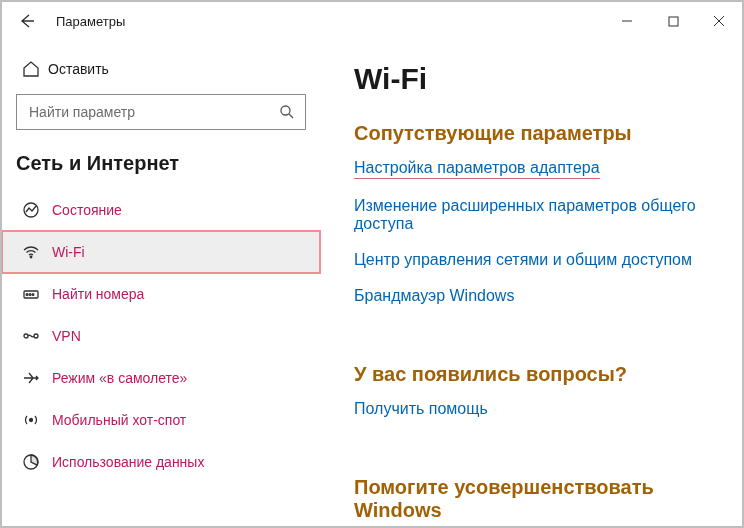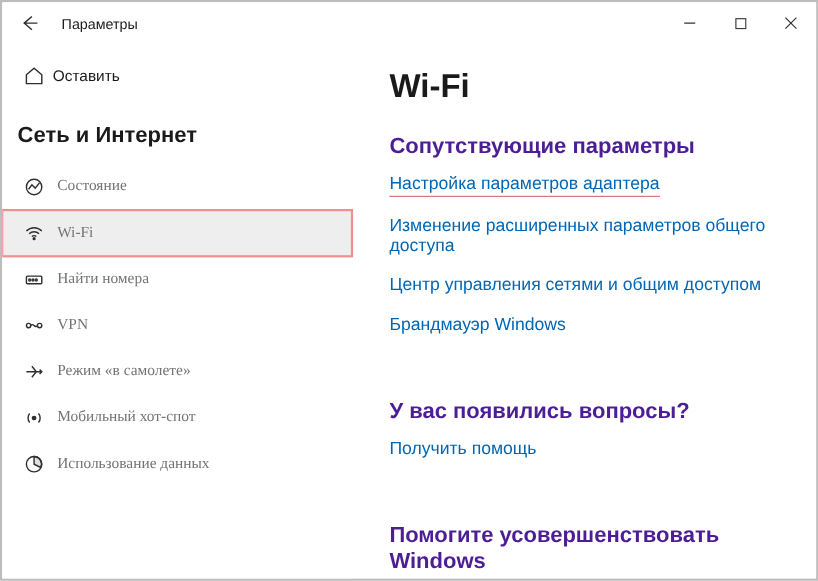--- a/index.html
+++ b/index.html
@@ -106,22 +106,21 @@
     cursor: default;
     position: relative;
   }
   .nav-item .icon {
     width: 30px;
     display: flex;
     color: #303030;
   }
   .nav-item .label {
     font-size: 14px;
-    color: #737373;
-    font-family: Liberation Serif, serif;
+    color: #be185d;
   }
   .nav-item.selected {
     background: #eeeeee;
     outline: 2px solid #f08f8f;
     outline-offset: -1px;
   }
   .main {
     flex: 1;
     padding: 12px 12px 0 34px;
     overflow: hidden;
@@ -129,21 +128,21 @@
   .main h1 {
     font-size: 30px;
     font-weight: 600;
     margin: 10px 0 26px 0;
     color: #1a1a1a;
   }
   .main h2 {
     font-size: 20px;
     font-weight: 600;
     margin: 0 0 14px 0;
-    color: #4c1d95;
+    color: #a16207;
   }
   .linklist { margin-bottom: 40px; }
   .linklist a {
     display: inline-block;
     color: #0066b4;
     font-size: 16px;
     margin: 0 0 18px 0;
     text-decoration: none;
   }
   .linklist a.highlight { border-bottom: 1px solid #d46a6a; padding-bottom: 1px;}
@@ -184,20 +183,31 @@
   <div class="sidebar">
     <div class="home-row">
       <span class="icon">
         <svg width="18" height="18" viewBox="0 0 18 18" fill="none" stroke="currentColor" stroke-width="1.3">
             <path d="M2 8 L9 2 L16 8 V16 H2 Z"></path>
           </svg>
       </span>
       <span class="label">Оставить</span>
     </div>
 
+    <div class="searchwrap">
+      <div class="search">
+        <input type="text" placeholder="Найти параметр" style="">
+        <span class="sicon">
+          <svg width="16" height="16" viewBox="0 0 16 16" fill="none" stroke="currentColor" stroke-width="1.3">
+              <circle cx="6.5" cy="6.5" r="4.5"></circle>
+              <line x1="10" y1="10" x2="14" y2="14"></line>
+            </svg>
+        </span>
+      </div>
+    </div>
 
     <div class="category">Сеть и Интернет</div>
 
     <div class="nav">
 
       <div class="nav-item">
         <span class="icon">
           <svg width="18" height="18" viewBox="0 0 18 18" fill="none" stroke="currentColor" stroke-width="1.3">
               <circle cx="9" cy="9" r="7"></circle>
               <path d="M4 11 L7 7 L10 10 L14 5"></path>

